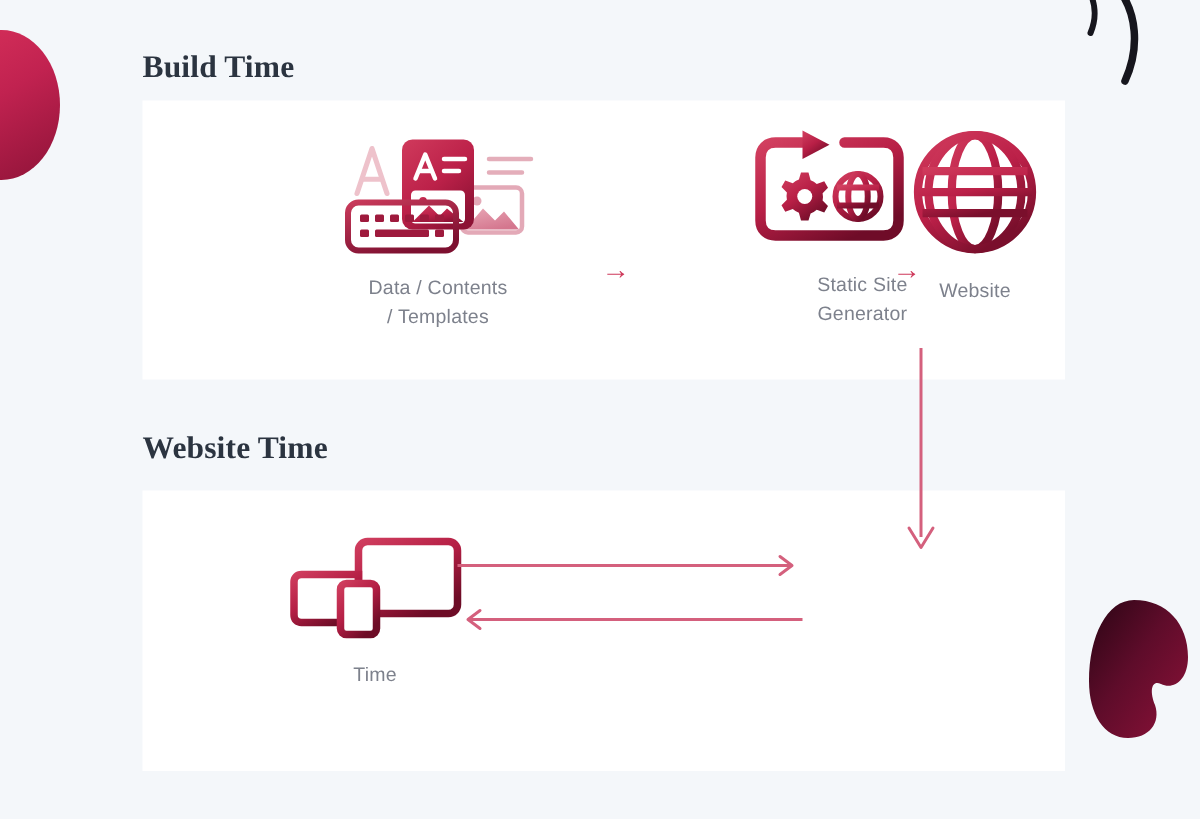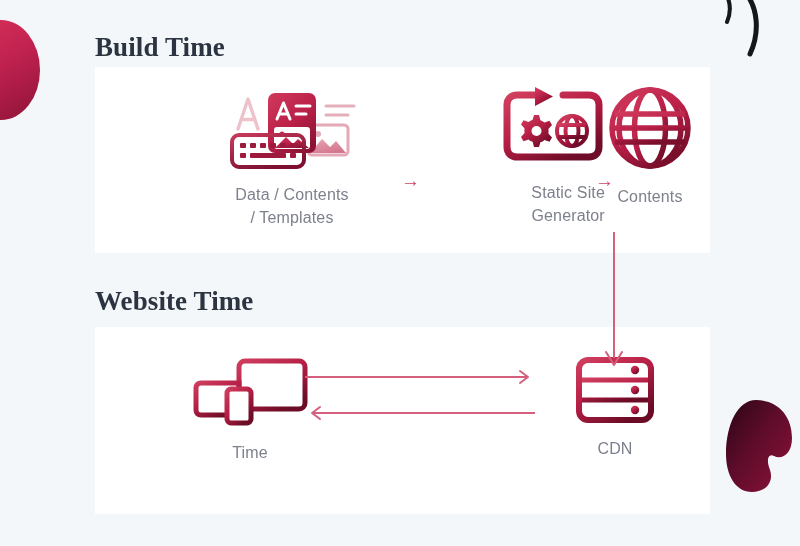--- a/index.html
+++ b/index.html
@@ -48,21 +48,21 @@
     position: relative;
     width: 800px;
     height: 546px;
     z-index: 2;
   }
   .section-title {
     position: absolute;
     left: 95px;
     font-family: "Liberation Serif", serif;
     font-weight: bold;
-    font-size: 27px;
+    font-size: 21px;
     letter-spacing: 0.1px;
     color: #2b3440;
   }
   #title-build  { top: 32px; }
   #title-request{ top: 286px; }
 
   .panel {
     position: absolute;
     left: 95px;
     width: 615px;
@@ -85,21 +85,21 @@
     align-items: center;
     justify-content: flex-start;
   }
   .node .icon-wrap {
     display: flex;
     align-items: center;
     justify-content: center;
   }
   .node .label {
     margin-top: 14px;
-    font-size: 16px;
+    font-size: 13px;
     line-height: 1.45;
     color: #7d818c;
     text-align: center;
     letter-spacing: 0.15px;
     white-space: pre-line;
   }
 
   
   #node-data      { position: absolute; left: 104px; top: 18px; width: 186px; }
   #arrow-1        { position: absolute; left: 306px; top: 104px; }
@@ -262,21 +262,21 @@
               </linearGradient>
             </defs>
             <g fill="none" stroke="url(#gGlobe)" stroke-width="5.5">
               <circle cx="43" cy="43" r="38"></circle>
               <ellipse cx="43" cy="43" rx="15.5" ry="38"></ellipse>
               <ellipse cx="43" cy="43" rx="31" ry="38"></ellipse>
               <path d="M8 29 L78 29 M5 43 L81 43 M8 57 L78 57"></path>
             </g>
           </svg>
         </div>
-        <div class="label">Contents</div>
+        <div class="label">Website</div>
       </div>
     </div>
   </div>
 
   <div id="connector">
     <svg width="36" height="136" viewBox="0 0 36 136">
       <path d="M18 0 L18 126" fill="none" stroke="#d4607d" stroke-width="2"></path>
       <path d="M10 120 L18 133 L26 120" fill="none" stroke="#d4607d" stroke-width="2" stroke-linecap="round" stroke-linejoin="round"></path>
     </svg>
   </div>
@@ -318,35 +318,16 @@
             <path d="M0 8 L222 8" fill="none" stroke="#d4607d" stroke-width="2"></path>
             <path d="M215 2 L223 8 L215 14" fill="none" stroke="#d4607d" stroke-width="2" stroke-linecap="round" stroke-linejoin="round"></path>
           </g>
           <g>
             <path d="M8 44 L230 44" fill="none" stroke="#d4607d" stroke-width="2"></path>
             <path d="M15 38 L7 44 L15 50" fill="none" stroke="#d4607d" stroke-width="2" stroke-linecap="round" stroke-linejoin="round"></path>
           </g>
         </svg>
       </div>
 
-      <div class="node" id="node-cdn">
-        <div class="icon-wrap">
-          <svg width="80" height="66" viewBox="0 0 80 66">
-            <defs>
-              <linearGradient id="gSrv" x1="0" y1="0" x2="0.7" y2="1">
-                <stop offset="0%" stop-color="#d03e5e"></stop>
-                <stop offset="50%" stop-color="#b61f45"></stop>
-                <stop offset="100%" stop-color="#6c0b26"></stop>
-              </linearGradient>
-            </defs>
-            <rect x="4" y="3" width="72" height="60" rx="9" fill="none" stroke="url(#gSrv)" stroke-width="6"></rect>
-            <path d="M7 23 L73 23 M7 43 L73 43" stroke="url(#gSrv)" stroke-width="5"></path>
-            <circle cx="60" cy="13" r="4.2" fill="url(#gSrv)"></circle>
-            <circle cx="60" cy="33" r="4.2" fill="url(#gSrv)"></circle>
-            <circle cx="60" cy="53" r="4.2" fill="url(#gSrv)"></circle>
-          </svg>
-        </div>
-        <div class="label">CDN</div>
-      </div>
     </div>
   </div>
 
 </div>
 
 </body></html>

